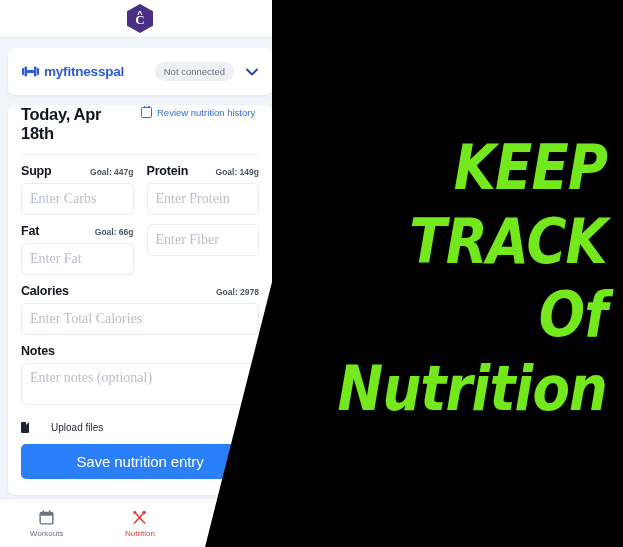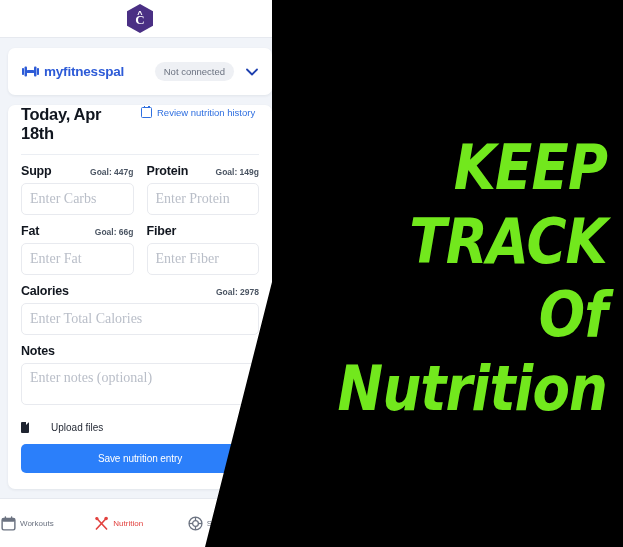--- a/index.html
+++ b/index.html
@@ -105,31 +105,31 @@
   .file-ico{
     width:8px;height:11px;background:#1f2430;border-radius:1px;position:relative;flex:0 0 auto;
   }
   .file-ico:after{
     content:"";position:absolute;top:0;right:0;border-left:3px solid #ffffff;border-bottom:3px solid transparent;
   }
   #upload-label{font-size:10px;color:#1f2430;}
 
   #save-btn{
     width:100%;background:#2b7ffa;color:#ffffff;border:none;border-radius:5px;
-    padding:9px 0;font-size:10px;font-family:"Liberation Sans", sans-serif;
+    padding:9px 0;font-size:15px;font-family:"Liberation Sans", sans-serif;
     cursor:pointer;letter-spacing:-.1px;
   }
 
   
   #bottom-nav{
     height:48px;min-height:48px;background:#ffffff;border-top:1px solid #e6e9ef;
     display:flex;align-items:center;
   }
   .nav-item{
-    flex:1;display:flex;flex-direction:row;align-items:center;gap:3px;cursor:pointer;
+    flex:1;display:flex;flex-direction:column;align-items:center;gap:3px;cursor:pointer;
   }
   .nav-label{font-size:8px;color:#6b7280;}
   .nav-item.active .nav-label{color:#e2423f;}
   .nav-ico{width:17px;height:17px;display:block;}
 
   
   #promo-overlay{
     position:absolute;inset:0;
     background:#000000;
     clip-path:polygon(272px 0, 623px 0, 623px 547px, 205px 547px, 272px 282px);
@@ -217,24 +217,20 @@
       
       <div class="field-grid">
         <div class="field">
           <div class="field-head">
             <span class="field-label">Fat</span>
             <span class="field-goal">Goal: 66g</span>
           </div>
           <input class="field-input" type="text" placeholder="Enter Fat" style="">
         </div>
         <div class="field">
-          <div class="field-head">
-            <span class="field-label">Fiber</span>
-            <span class="field-goal"></span>
-          </div>
           <input class="field-input" type="text" placeholder="Enter Fiber" style="">
         </div>
       </div>
 
       
       <div class="field">
         <div class="field-head">
           <span class="field-label">Calories</span>
           <span class="field-goal">Goal: 2978</span>
         </div>

